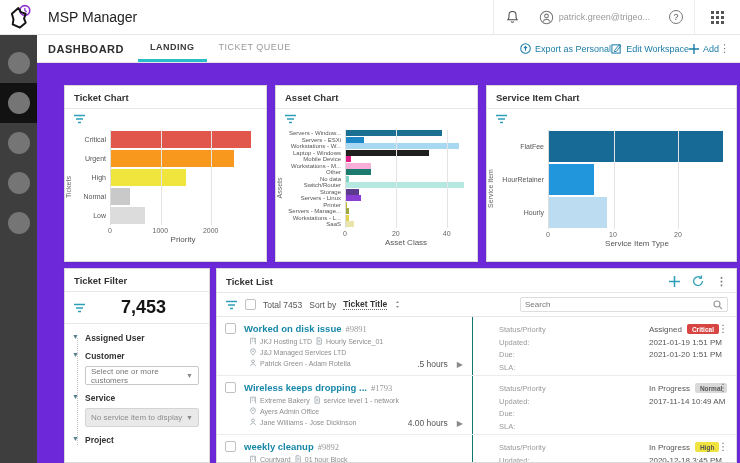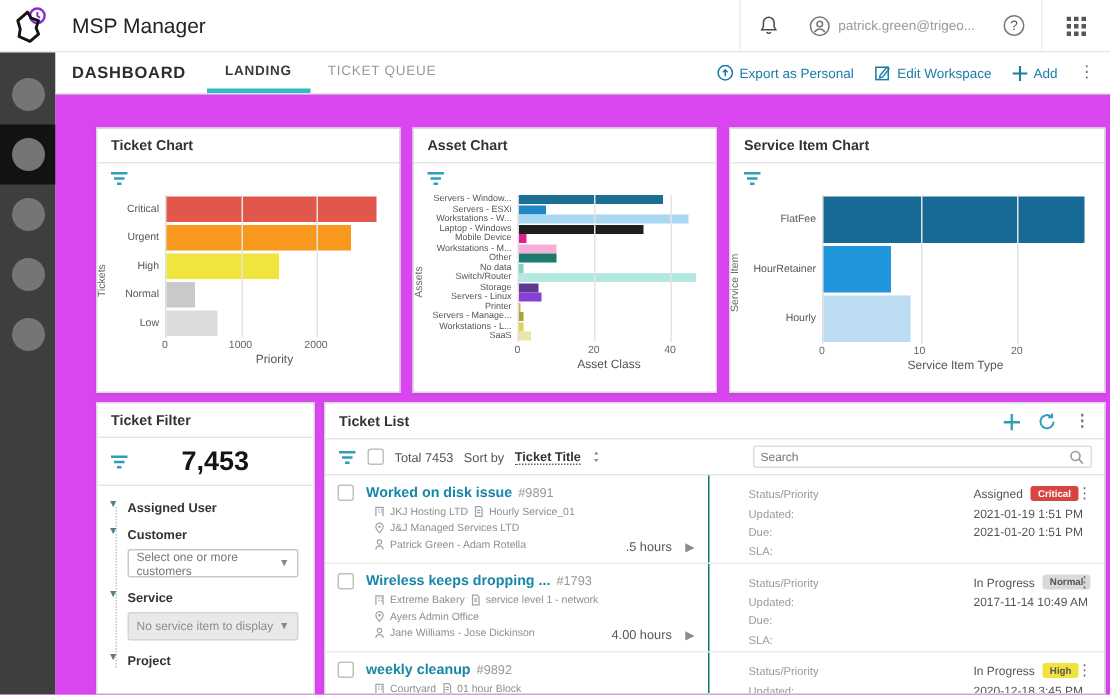--- a/index.html
+++ b/index.html
@@ -23,26 +23,26 @@
   .sb-item { height:40px; display:flex; align-items:center; justify-content:center; cursor:pointer; }
   .sb-item.active { background:#121212; }
   .sb-dot { width:22px; height:22px; border-radius:50%; background:#757575; }
   .rightcol { flex:1; display:flex; flex-direction:column; min-width:0; }
 
   
   .workbar { height:28px; background:#fff; border-bottom:1px solid #e3e3e3; display:flex; align-items:stretch; padding-left:11px; }
   .dash-label { font-size:11px; font-weight:bold; color:#2d2d2d; letter-spacing:.5px; display:flex; align-items:center; margin-right:14px; }
   .tab { display:flex; align-items:center; padding:0 12px; font-size:9px; letter-spacing:.5px; color:#999; border-bottom:3px solid transparent; cursor:pointer; }
   .tab.active { color:#3a3a3a; font-weight:bold; border-bottom-color:#2bbcc9; }
-  .wb-right { margin-left:auto; display:flex; align-items:center; gap:14px; padding-right:10px; }
+  .wb-right { margin-left:auto; display:flex; align-items:center; gap:0; padding-right:10px; }
   .wb-link { display:flex; align-items:center; gap:4px; font-size:9px; color:#1a7ca6; cursor:pointer; }
   .kebab { color:#777; font-size:11px; cursor:pointer; line-height:1; }
 
   
-  .content { flex:1; background:#d946ef; padding:22px 3px 0 27px; overflow:hidden; }
+  .content { flex:1; background:#6d28d9; padding:22px 3px 0 27px; overflow:hidden; }
   .card { background:#fff; border:1px solid #d9d9d9; box-shadow:0 1px 2px rgba(0,0,0,.07); }
   .card-head { padding:6px 9px 5px; font-size:9.5px; font-weight:bold; color:#333; border-bottom:1px solid #e6e6e6; display:flex; align-items:center; }
 
   .charts-row { display:flex; gap:8px; height:177px; }
   .chart-card { display:flex; flex-direction:column; }
   .cc0 { width:203px; } .cc1 { width:203px; } .cc2 { width:251px; }
   .chart-body { position:relative; flex:1; padding:4px 10px 0 0; }
   .filter-ic { position:absolute; top:5px; left:8px; cursor:pointer; }
   .chart-main { margin-top:17px; display:flex; }
   .ylabel { width:11px; writing-mode:vertical-rl; transform:rotate(180deg); font-size:7px; color:#666; text-align:center; }
@@ -78,28 +78,28 @@
   .fdrop { height:19px; border:1px solid #c9c9c9; border-radius:2px; background:#fff; display:flex; align-items:center; justify-content:space-between; padding:0 5px; font-size:8px; color:#777; cursor:pointer; }
   .fdrop.disabled { background:#e9e9e9; border-color:#d4d4d4; color:#8d8d8d; }
   .fdrop .dd-caret { font-size:7px; color:#888; }
 
   .list-card { flex:1; overflow:hidden; display:flex; flex-direction:column; }
   .lc-head-icons { margin-left:auto; display:flex; align-items:center; gap:12px; }
   .lc-toolbar { display:flex; align-items:center; gap:7px; padding:4px 8px; border-bottom:1px solid #e6e6e6; }
   .cb { width:11px; height:11px; border:1px solid #c0c0c0; border-radius:2px; background:#fff; flex:none; cursor:pointer; }
   .tb-text { font-size:8.5px; color:#555; }
   .sort-field { font-size:8.5px; font-weight:bold; color:#333; border-bottom:1px dotted #666; cursor:pointer; }
-  .search-wrap { margin-left:auto; width:226px; height:15px; border:1px solid #ddd; border-radius:2px; display:flex; align-items:center; padding:0 4px; background:#fff; }
+  .search-wrap { margin-left:auto; width:208px; height:15px; border:1px solid #ddd; border-radius:2px; display:flex; align-items:center; padding:0 4px; background:#fff; }
   .search-wrap input { flex:1; border:none; outline:none; font-size:8px; color:#555; font-family:"Liberation Sans",sans-serif; min-width:0; }
 
   .trow { display:flex; padding:6px 6px 6px 8px; border-bottom:1px solid #ececec; min-height:51px; }
   .trow-main { flex:1; padding-left:8px; min-width:0; }
   .titleline { display:flex; align-items:baseline; gap:4px; }
   .tlink { font-size:9.5px; font-weight:bold; color:#1787a8; text-decoration:none; cursor:pointer; white-space:nowrap; }
-  .tnum { font-size:8.5px; color:#999; }
+  .tnum { font-size:8.5px; color:#999;font-family:Liberation Serif, serif; }
   .tmeta { display:flex; align-items:center; gap:3px; font-size:7px; color:#8e8e8e; margin-top:3px; padding-left:5px; white-space:nowrap; }
   .mic { display:inline-flex; flex:none; }
   .trow-hours { display:flex; align-items:flex-end; gap:9px; font-size:8.5px; color:#555; padding-top:1px; margin-right:9px; white-space:nowrap; }
   .play { color:#8a8a8a; font-size:8px; cursor:pointer; }
   .trow-info { border-left:1px solid #0f766e; width:244px; flex:none; margin:-6px 0; padding:7px 0 0 26px; }
   .irow { display:flex; align-items:center; margin-bottom:3.5px; }
   .ilab { width:150px; font-size:7.5px; color:#9a9a9a; flex:none; }
   .ival { font-size:8px; color:#555; display:flex; align-items:center; gap:5px; white-space:nowrap; }
   .badge { font-size:6.5px; font-weight:bold; padding:1.5px 5px; border-radius:2px; }
   .row-kebab { width:14px; text-align:center; color:#666; font-size:10px; cursor:pointer; }

